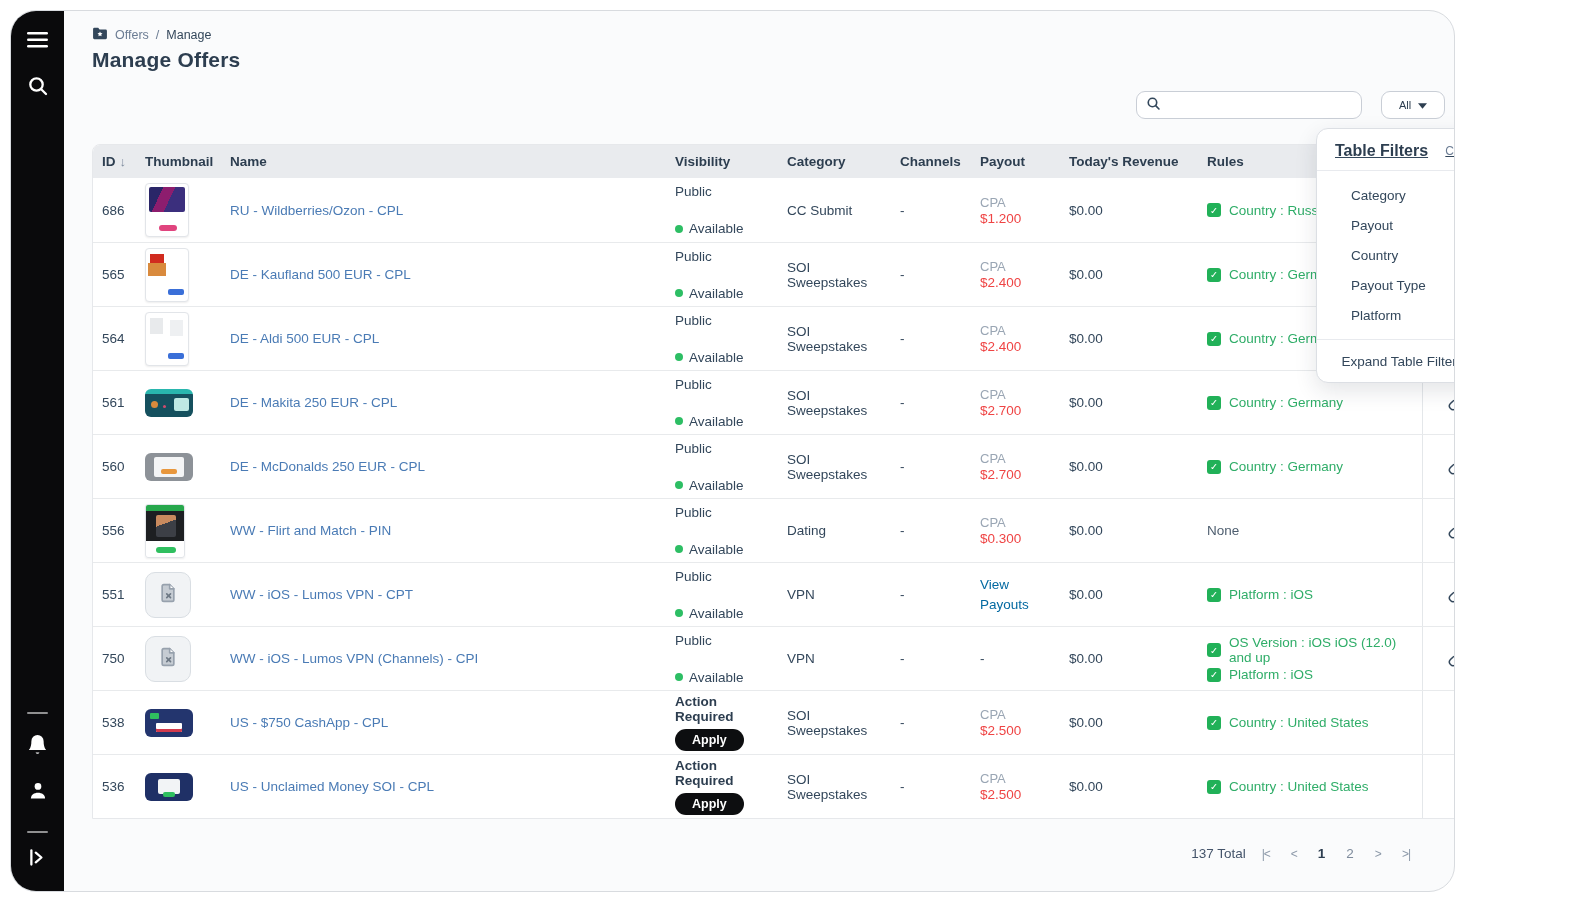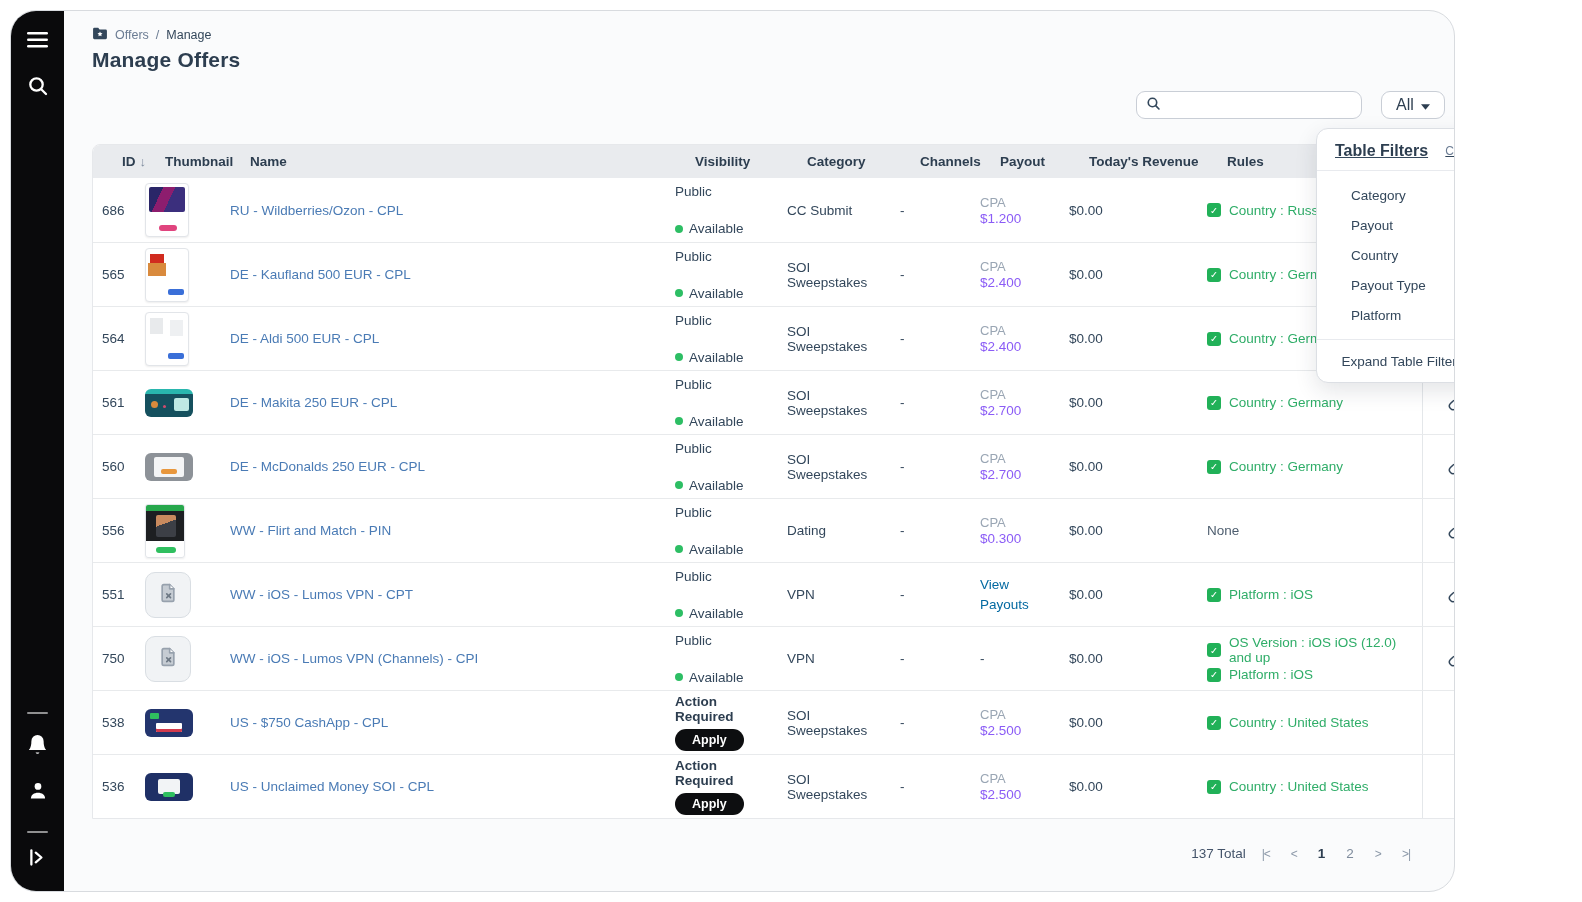--- a/index.html
+++ b/index.html
@@ -18,46 +18,46 @@
 
   .breadcrumb { position:absolute; left:28px; top:16px; display:flex; align-items:center; gap:7px; font-size:12.5px; color:#6b7c93; }
   .breadcrumb .crumb-current { color:#33475b; }
   .page-title { position:absolute; left:28px; top:37px; font-size:21px; font-weight:bold; color:#2d3e50; letter-spacing:.2px; }
 
   
   .search-box { position:absolute; left:1072px; top:80px; width:226px; height:28px; background:#fff;
     border:1px solid #c9ced6; border-radius:9px; display:flex; align-items:center; padding:0 9px; gap:6px; }
   .search-box input { border:none; outline:none; flex:1; font-size:13px; color:#33475b; background:transparent; font-family:inherit; }
   .scope-btn { position:absolute; left:1317px; top:80px; width:64px; height:28px; background:#fff; border:1px solid #c9ced6;
-    border-radius:9px; display:flex; align-items:center; justify-content:center; gap:7px; font-size:16px; color:#2d3e50; cursor:pointer; }
+    border-radius:9px; display:flex; align-items:center; justify-content:center; gap:7px; font-size:11px; color:#2d3e50; cursor:pointer; }
   .filter-btn { position:absolute; left:1392px; top:78px; width:33px; height:31px; background:#e2e6eb; border:1px solid #c3cad2;
     border-radius:9px; display:flex; align-items:center; justify-content:center; cursor:pointer; }
   .more-btn { position:absolute; left:1436px; top:78px; width:31px; height:31px; background:#fff; border:1px solid #c9ced6;
     border-radius:9px; display:flex; align-items:center; justify-content:center; font-size:16px; font-weight:bold; color:#2d3e50; cursor:pointer; }
 
   
   .offers-table { position:absolute; left:28px; top:133px; width:1437px; border:1px solid #e6e8eb; border-radius:8px 8px 0 0; background:#fff; }
   .cols { display:grid; grid-template-columns:52px 85px 445px 112px 113px 80px 89px 138px 215px 108px; align-items:center; }
   .t-head { height:33px; background:#e9ebee; border-radius:7px 7px 0 0; font-size:13.5px; font-weight:bold; color:#2d3e50; }
-  .t-head .hcell { padding-left:0; display:flex; align-items:center; gap:4px;margin-left:20px; }
+  .t-head .hcell { padding-left:0; display:flex; align-items:center; gap:4px; }
   .t-head .hcell:first-child { padding-left:9px; }
   .sort-arrow { color:#7c8a9c; font-weight:normal; font-size:13px; }
   .t-row { min-height:64px; border-top:1px solid #e8eaec; background:#fff; font-size:13.5px; }
   .t-row:first-of-type { border-top:none; }
   .cell { padding-right:8px; }
   .id-cell { padding-left:9px; }
   .name-link { color:#4a7bb5; text-decoration:none; cursor:pointer; }
   .vis-label { color:#33475b; }
   .vis-label.action { font-weight:bold; color:#2d3e50; }
   .status-line { display:flex; align-items:center; gap:6px; margin-top:22px; }
   .status-dot { width:8px; height:8px; border-radius:50%; background:#2dbe64; }
   .apply-btn { margin-top:5px; background:#0d0e10; color:#fff; font-size:12.5px; font-weight:bold; border:none;
     border-radius:13px; padding:4px 17px; cursor:pointer; font-family:inherit; }
   .payout-label { color:#9aa6b4; font-size:13px; }
-  .payout-value { color:#8b5cf6; margin-top:1px; }
+  .payout-value { color:#ef4444; margin-top:1px; }
   .payout-link { color:#0369a1; cursor:pointer; width:54px; line-height:1.45; }
   .rule-line { display:flex; align-items:center; gap:8px; color:#2fad68; margin:2px 0; }
   .rule-check { width:14px; height:14px; border-radius:3px; background:#21b158; color:#fff; font-size:9.5px;
     display:flex; align-items:center; justify-content:center; flex:none; }
   .rules-none { color:#4e5e6f; }
   .actions-cell { border-left:1px solid #e4e7ea; align-self:stretch; display:flex; align-items:center; padding:0; }
   .link-btn { position:relative; left:24px; background:none; border:none; cursor:pointer; width:18px; height:18px; padding:0; }
   .kebab-btn { position:absolute; background:none; border:none; cursor:pointer; font-size:16px; font-weight:bold;
     color:#2d3e50; font-family:inherit; }
   .actions-inner { position:relative; width:100%; height:100%; display:flex; align-items:center; }

